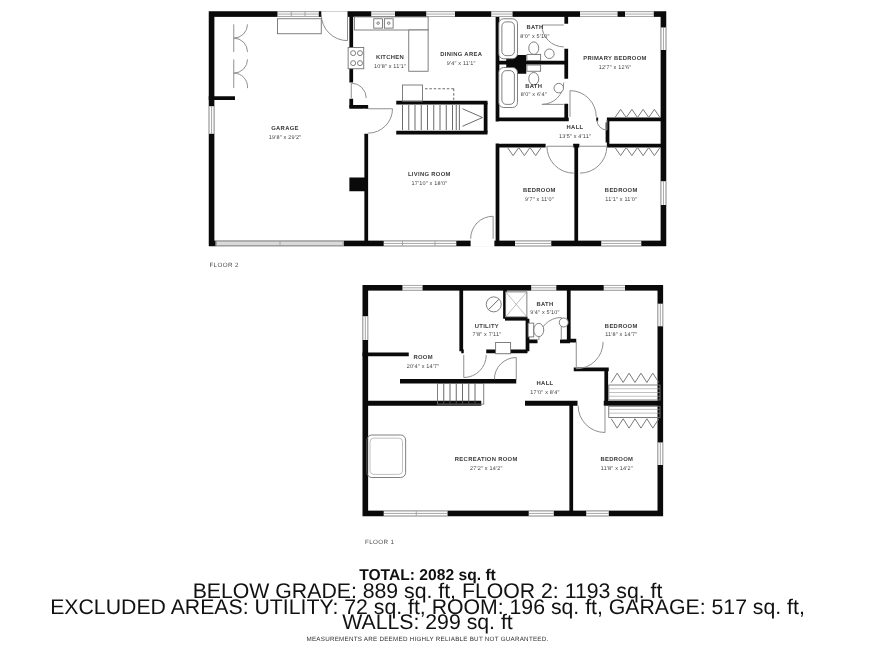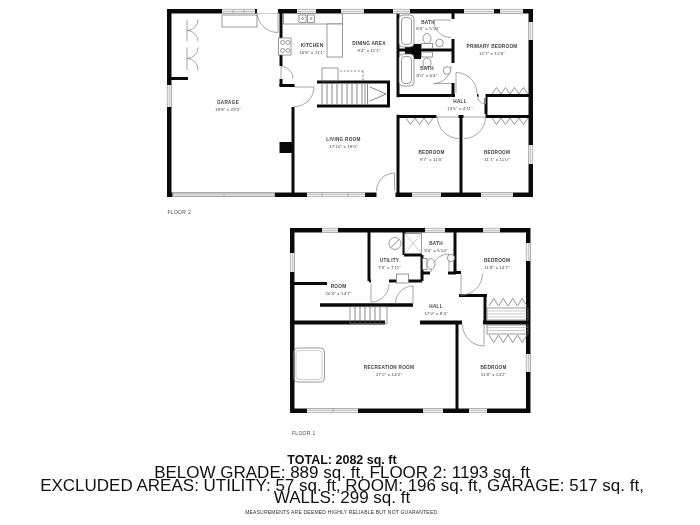--- a/index.html
+++ b/index.html
@@ -347,17 +347,17 @@
         <text class="rd" x="493.5" y="376">11'8" x 14'2"</text>
       </g>
     </g>
     <text class="flabel" x="292" y="435">FLOOR 1</text>
   </g>
 </svg>
 
   <div class="summary">
     <div class="total">TOTAL: 2082 sq. ft</div>
     <div class="sline">BELOW GRADE: 889 sq. ft, FLOOR 2: 1193 sq. ft</div>
-    <div class="sline">EXCLUDED AREAS: UTILITY: 57 sq. ft, ROOM: 196 sq. ft, GARAGE: 517 sq. ft,</div>
+    <div class="sline">EXCLUDED AREAS: UTILITY: 72 sq. ft, ROOM: 196 sq. ft, GARAGE: 517 sq. ft,</div>
     <div class="sline">WALLS: 299 sq. ft</div>
     <div class="disclaimer">MEASUREMENTS ARE DEEMED HIGHLY RELIABLE BUT NOT GUARANTEED.</div>
   </div>
 </div>
 
 </body></html>

